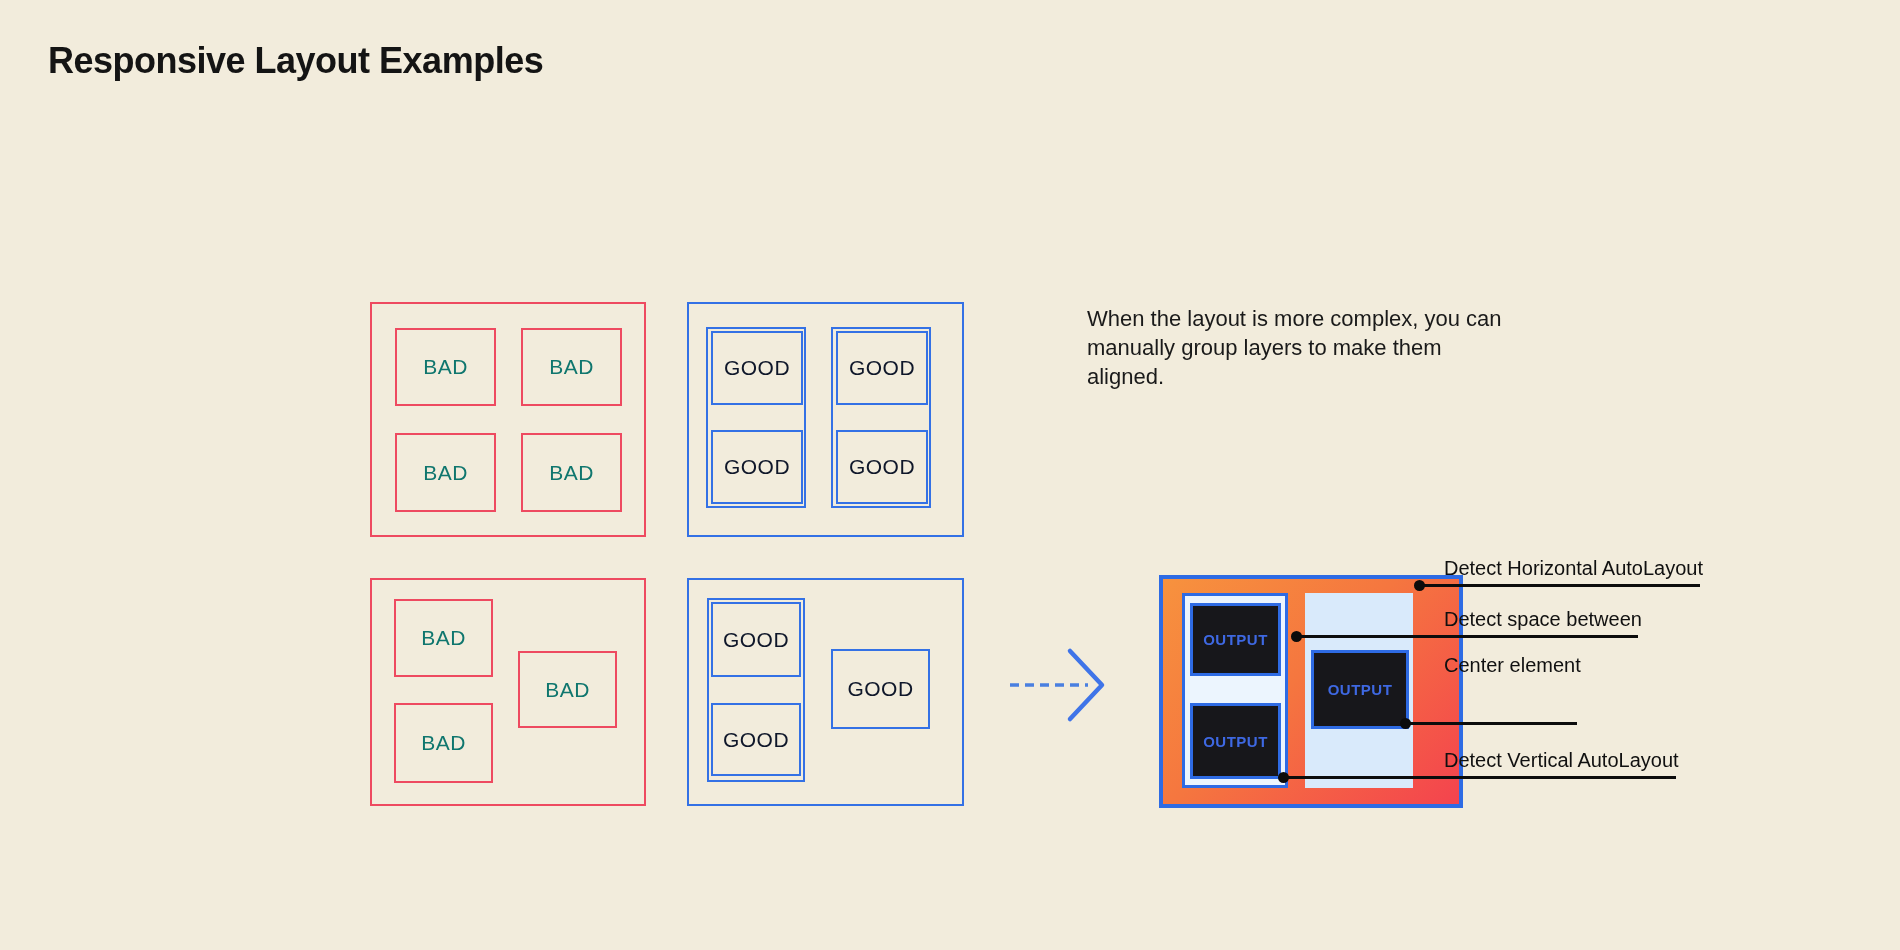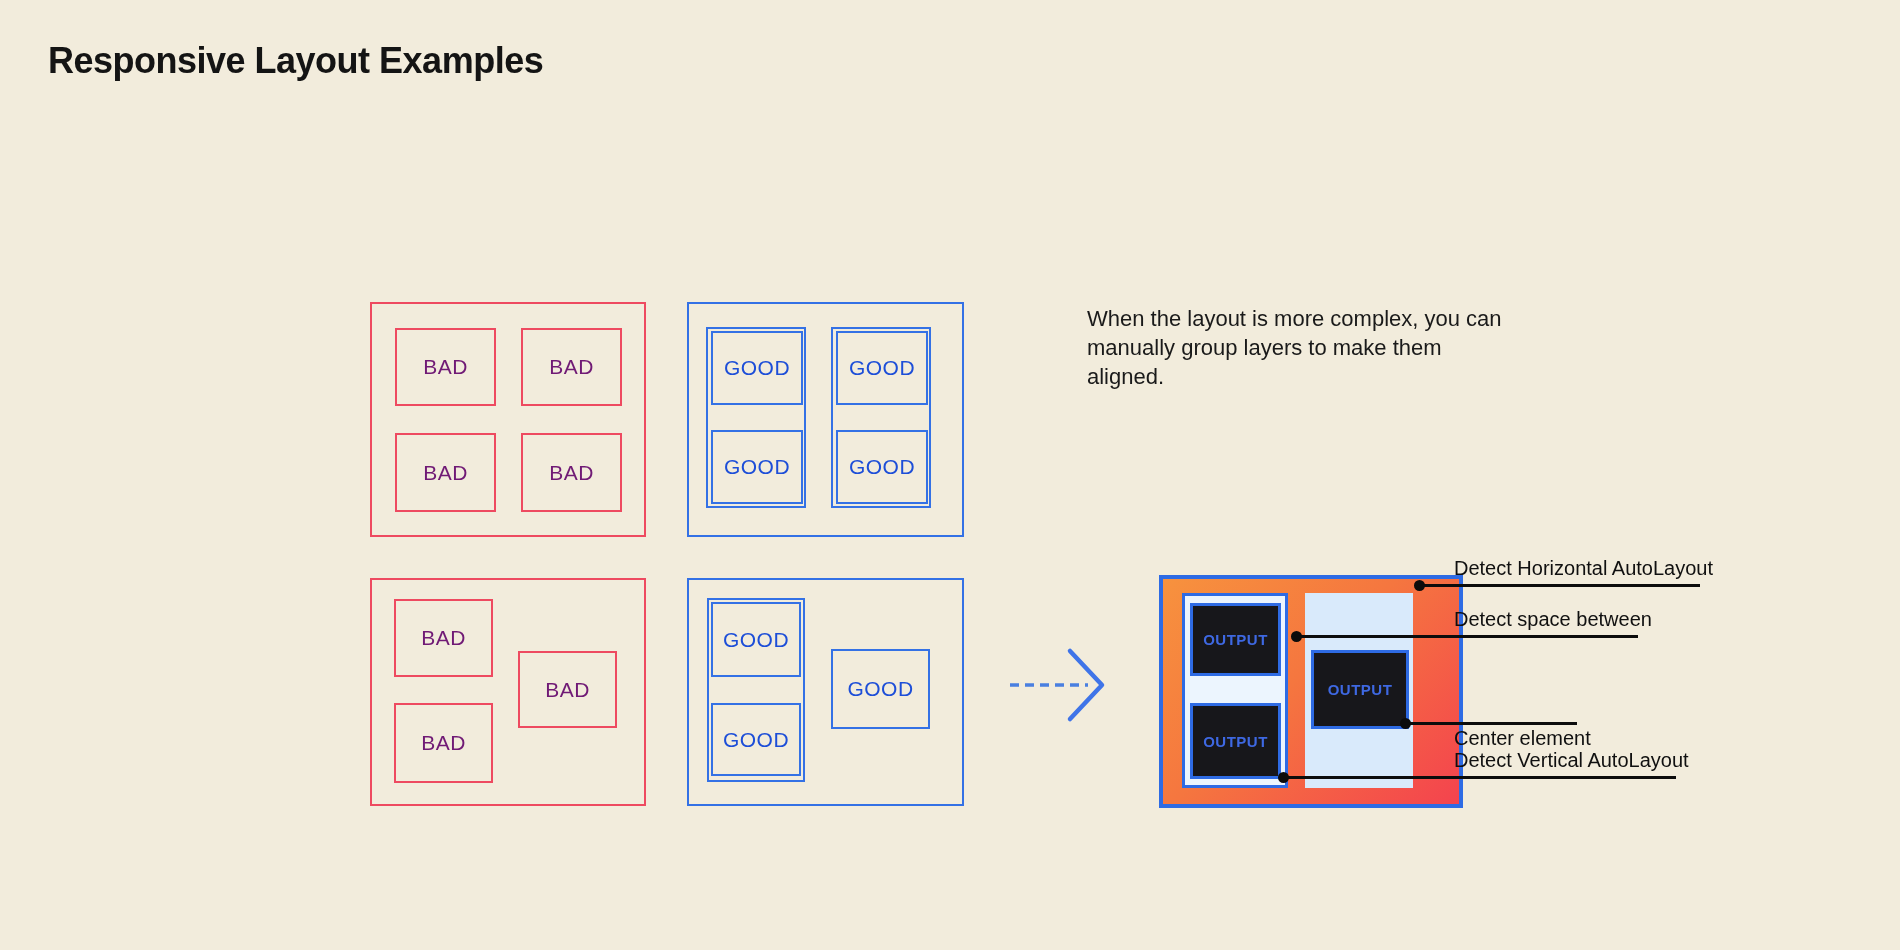--- a/index.html
+++ b/index.html
@@ -14,22 +14,22 @@
   }
   
   .frame{position:absolute;box-sizing:border-box;border:2px solid;}
   .frame.red{border-color:#ee4a60;}
   .frame.blue{border-color:#3471e5;}
   .cell{
     position:absolute;box-sizing:border-box;border:2px solid;
     display:flex;align-items:center;justify-content:center;
     font-size:21px;letter-spacing:0.5px;font-weight:400;
   }
-  .cell.bad{border-color:#ee4a60;color:#701a75;}
-  .cell.good{border-color:#3471e5;color:#1d4ed8;}
+  .cell.bad{border-color:#ee4a60;color:#0f766e;}
+  .cell.good{border-color:#3471e5;color:#0f172a;}
   .wrapper{position:absolute;box-sizing:border-box;border:2px solid #3471e5;}
   
   .intro{position:absolute;left:1087px;top:304px;width:430px;
          font-size:22px;line-height:29px;color:#1a1a1a;}
   .intro p{margin:0 0 29px 0;}
   .intro p:last-child{margin-bottom:8px;}
   
   .arrow-svg{position:absolute;left:1002px;top:645px;}
   
   .output-frame{
@@ -44,21 +44,21 @@
   .output-panel{
     position:absolute;left:142px;top:14px;width:108px;height:195px;
     background:#d9eafb;
   }
   .output-box{
     position:absolute;box-sizing:border-box;border:3px solid #2e6be4;
     background:#17171b;display:flex;align-items:center;justify-content:center;
     font-size:15px;font-weight:700;letter-spacing:0.5px;color:#3e68e2;
   }
   
-  .ann-label{position:absolute;font-size:20px;font-weight:500;color:#101010;white-space:nowrap;margin-left:10px;}
+  .ann-label{position:absolute;font-size:20px;font-weight:500;color:#101010;white-space:nowrap;}
   .ann-line{position:absolute;height:3px;background:#0c0c0c;}
   .ann-dot{position:absolute;width:11px;height:11px;border-radius:50%;background:#0c0c0c;}
 </style>
 </head>
 <body>
 
 <div class="canvas">
 
   <h1 class="page-title">Responsive Layout Examples</h1>
 
@@ -113,21 +113,21 @@
   </section>
 
   <div class="ann-label" style="left:1444px;top:557px;">Detect Horizontal AutoLayout</div>
   <div class="ann-line" style="left:1420px;top:584px;width:280px;"></div>
   <div class="ann-dot" style="left:1414px;top:580px;"></div>
 
   <div class="ann-label" style="left:1444px;top:608px;">Detect space between</div>
   <div class="ann-line" style="left:1297px;top:635px;width:341px;"></div>
   <div class="ann-dot" style="left:1291px;top:631px;"></div>
 
-  <div class="ann-label" style="left:1444px;top:727px;">Center element</div>
+  <div class="ann-label" style="left:1444px;top:654px;">Center element</div>
   <div class="ann-line" style="left:1406px;top:722px;width:171px;"></div>
   <div class="ann-dot" style="left:1400px;top:718px;"></div>
 
   <div class="ann-label" style="left:1444px;top:749px;">Detect Vertical AutoLayout</div>
   <div class="ann-line" style="left:1284px;top:776px;width:392px;"></div>
   <div class="ann-dot" style="left:1278px;top:772px;"></div>
 
 </div>
 
 </body></html>

